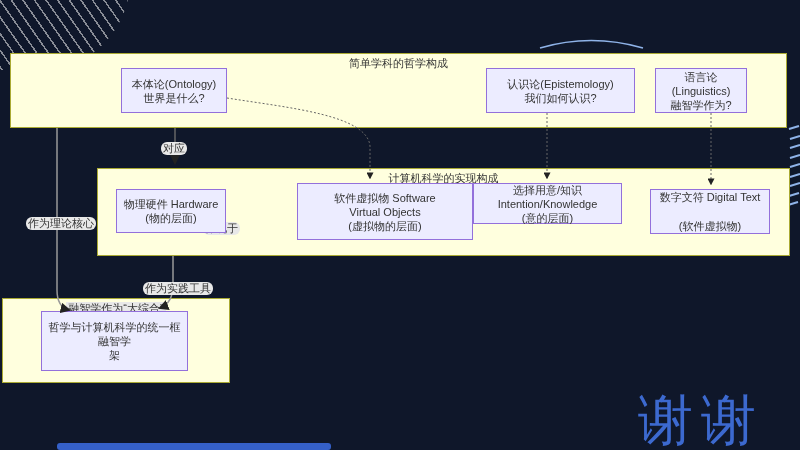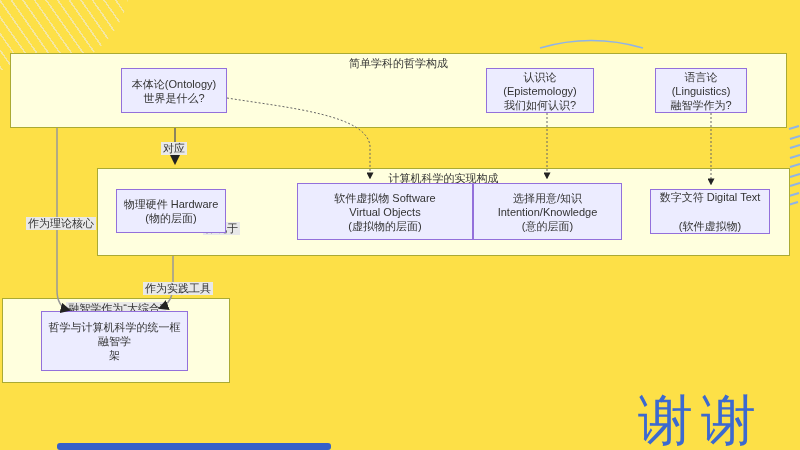--- a/index.html
+++ b/index.html
@@ -1,19 +1,19 @@
 <!DOCTYPE html>
 <html><head>
 <meta charset="utf-8">
 <style>
   html,body{margin:0;padding:0;background:#fff;}
   .canvas{
     position:relative;width:800px;height:450px;overflow:hidden;
     font-family:"Liberation Sans","DejaVu Sans",sans-serif;
-    background:#fde047;color:#333;
+    background:#0f172a;color:#333;
   }
   
   .hatch{
     position:absolute;left:-20px;top:-30px;width:150px;height:100px;
     background:repeating-linear-gradient(55deg,transparent 0 8px,#ececec 8px 9.5px);
     opacity:.55;border-bottom-right-radius:90px;z-index:0;
   }
   .decor-svg,.edges-svg{position:absolute;left:0;top:0;width:800px;height:450px;pointer-events:none;}
   .decor-svg{z-index:0;}
   .edges-svg{z-index:4;}
@@ -31,31 +31,31 @@
   #g-syn{left:2px;top:298px;width:228px;height:85px;}
   #g-syn .group-label{background:transparent;}
   #g-syn .group-label span{background:#e8e8e8;padding:0 2px;}
 
   .node{
     position:absolute;background:#ececff;border:1px solid #9370db;
     box-sizing:border-box;display:flex;flex-direction:column;justify-content:center;
     text-align:center;font-size:11px;line-height:14px;color:#333;z-index:3;
   }
   #n-ontology{left:121px;top:68px;width:106px;height:45px;}
-  #n-epistemology{left:486px;top:68px;width:108px;height:45px;}
+  #n-epistemology{left:486px;top:68px;width:149px;height:45px;}
   #n-linguistics{left:655px;top:68px;width:92px;height:45px;}
   #n-hardware{left:116px;top:189px;width:110px;height:44px;}
   #n-software{left:297px;top:183px;width:176px;height:57px;}
-  #n-intention{left:473px;top:183px;width:149px;height:57px;}
+  #n-intention{left:473px;top:183px;width:149px;height:41px;}
   #n-digital{left:650px;top:189px;width:120px;height:45px;justify-content:space-between;}
   #n-rongzhi{left:41px;top:311px;width:147px;height:60px;}
 
   .edge-label{
     position:absolute;background:#e8e8e8;font-size:11px;color:#333;
-    padding:0 2px;white-space:nowrap;z-index:5;line-height:13px;
+    padding:0 2px;white-space:nowrap;z-index:5;line-height:13px;border-radius:6px;
   }
   #lbl-correspond{left:161px;top:142px;}
   #lbl-theory{left:26px;top:217px;}
   #lbl-practice{left:143px;top:282px;}
   #lbl-embodied{left:203px;top:222px;z-index:2;}
 
   .thanks{
     position:absolute;left:638px;top:398px;width:160px;
     font-size:55px;line-height:44px;letter-spacing:8px;color:#3c69cf;z-index:6;
   }

